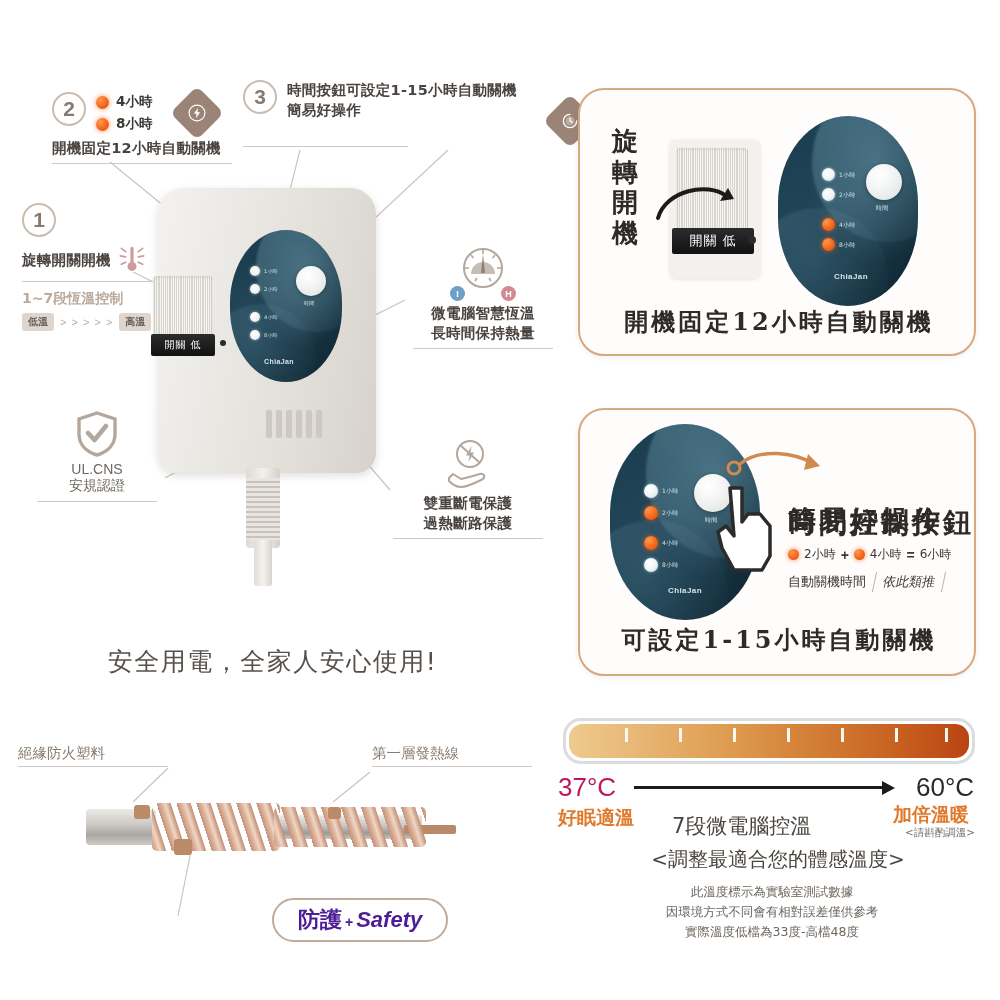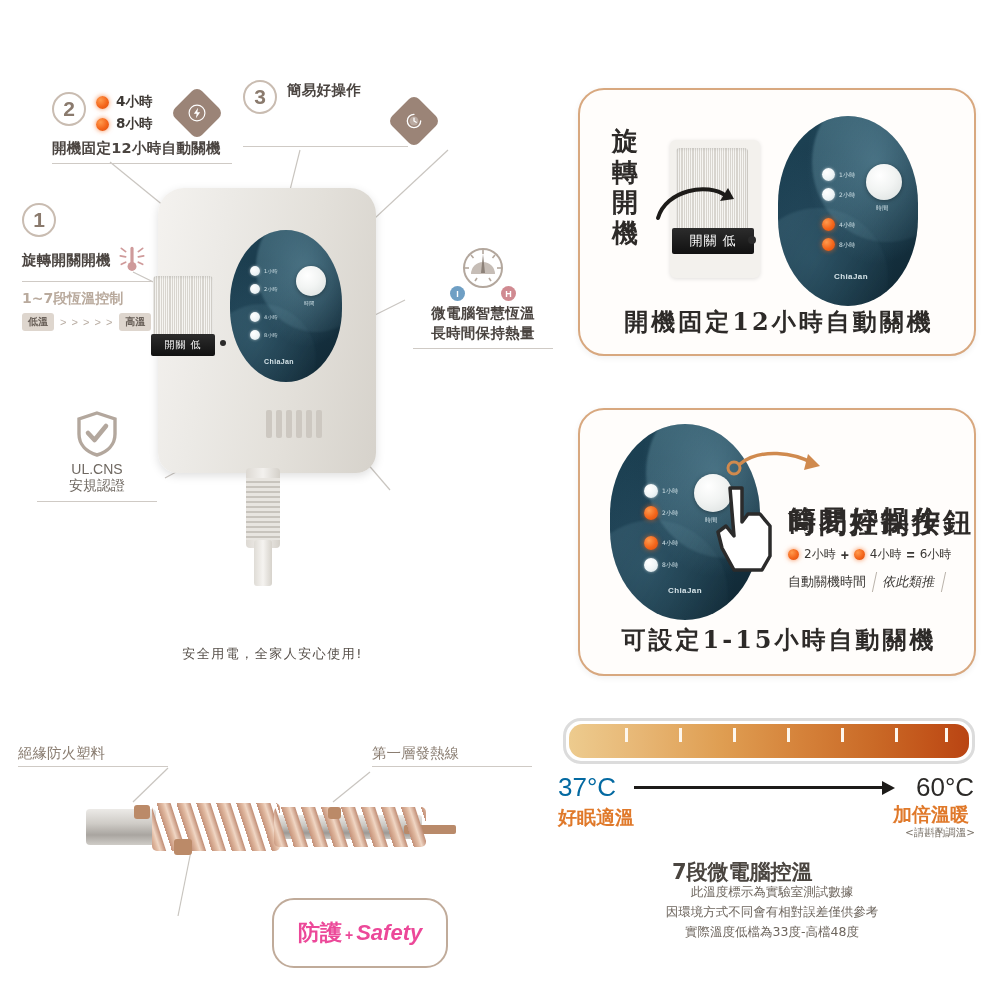--- a/index.html
+++ b/index.html
@@ -133,27 +133,27 @@
       radial-gradient(ellipse at 25% 75%, rgba(85,145,170,.22) 0%, rgba(0,0,0,0) 55%),
       linear-gradient(140deg,#1d4456 0%,#1a3a4c 38%,#14303f 72%,#0f2530 100%);
     overflow:hidden;
   }
 
   
   .headline {
     font-size: 34px; color:#57504a; letter-spacing: 3px;
   }
   .headline b { color:#3f3a36; }
-  .headline-sub { font-size:13px; color:#57504a; letter-spacing:1.5px; }
+  .headline-sub { font-size:25px; color:#57504a; letter-spacing:1.5px; }
 
   
   .safety-badge {
     border:2px solid #c0ab9a; border-radius:22px;
-    color:#ec4899; font-size:22px; font-weight:bold;
-    padding: 18px 24px; display:inline-flex; align-items:baseline; gap:3px;
+    color:#4c1d95; font-size:22px; font-weight:bold;
+    padding: 5px 24px; display:inline-flex; align-items:baseline; gap:3px;
   }
 
   
   .grad-bar-outer {
     position:absolute;
     border:3px solid #dcdcdc; border-radius:18px;
     background:#fff; padding:3px;
   }
   .grad-bar-inner {
     width:100%; height:100%; border-radius:14px;
@@ -210,20 +210,21 @@
         </svg>
       </div>
     </div>
     <div class="cjk callout-title underline-rule" style="margin-top:6px; padding-bottom:4px; width:180px; font-weight:bold;">開機固定12小時自動關機</div>
   </div>
 
   <div class="abs" style="left:243px; top:80px;">
     <div style="display:flex; align-items:flex-start; gap:10px;">
       <div class="step-circle">3</div>
       <div class="cjk" style="padding-top:1px;">
+        <div class="callout-title" style="font-weight:bold;">時間按鈕可設定1-15小時自動關機</div>
         <div class="callout-title" style="font-weight:bold;">簡易好操作</div>
       </div>
       <div class="diamond-tile" style="margin-left:24px; margin-top:22px;">
         <svg width="20" height="20" viewBox="0 0 24 24" aria-hidden="true">
           <path d="M20 12 A8 8 0 1 1 12 4" fill="none" stroke="#fff" stroke-width="1.6" stroke-linecap="round"></path>
           <circle cx="12" cy="12" r="5.4" fill="#fff" opacity=".32"></circle>
           <path d="M12 8.4 L12 12 L14.6 13.6" fill="none" stroke="#fff" stroke-width="1.5" stroke-linecap="round"></path>
         </svg>
       </div>
     </div>
@@ -282,20 +283,33 @@
     </div>
     <div style="display:flex; justify-content:center; gap:36px; margin-top:-6px;">
       <span style="width:15px;height:15px;border-radius:50%;background:#6f9fc4;color:#fff;font-size:9px;display:flex;align-items:center;justify-content:center;font-weight:bold;">I</span>
       <span style="width:15px;height:15px;border-radius:50%;background:#d08a91;color:#fff;font-size:9px;display:flex;align-items:center;justify-content:center;font-weight:bold;">H</span>
     </div>
     <div class="cjk callout-title" style="margin-top:3px; font-weight:bold;">微電腦智慧恆溫</div>
     <div class="cjk callout-title" style="font-weight:bold;">長時間保持熱量</div>
     <div class="underline-rule" style="width:140px; margin:5px auto 0;"></div>
   </div>
 
+  <div class="abs" style="left:388px; top:438px; width:160px; text-align:center;">
+    <div style="display:flex;justify-content:center;">
+      <svg width="56" height="54" viewBox="0 0 56 54" aria-hidden="true">
+        <circle cx="30" cy="16" r="13" fill="none" stroke="#b3a79d" stroke-width="2"></circle>
+        <path d="M31.5 8 L26 17.5 L29.6 17.5 L28.4 24 L34 14.5 L30.4 14.5 Z" fill="#b3a79d"></path>
+        <line x1="20" y1="7" x2="40" y2="25" stroke="#b3a79d" stroke-width="2"></line>
+        <path d="M9 40 L13 36 L21 41 C25 40 34 38 40 36 C45 35 46 40 41 42 C35 45 26 49 21 49 C16 49 11 45 9 43 Z" fill="none" stroke="#b3a79d" stroke-width="2" stroke-linejoin="round"></path>
+      </svg>
+    </div>
+    <div class="cjk callout-title" style="margin-top:2px; font-weight:bold;">雙重斷電保護</div>
+    <div class="cjk callout-title" style="font-weight:bold;">過熱斷路保護</div>
+    <div class="underline-rule" style="width:150px; margin:5px auto 0;"></div>
+  </div>
 
   <div class="device-body" style="left:158px; top:188px; width:218px; height:285px;">
 
     <div class="dial" style="left:-5px; top:88px; width:60px; height:78px;"></div>
     <div class="dial-band cjk" style="left:-7px; top:146px; width:64px; height:22px;">開關 低</div>
     <div class="abs" style="left:62px; top:152px; width:6px; height:6px; border-radius:50%; background:#2a2a2a;"></div>
 
     <div class="device-panel" style="left:72px; top:42px; width:112px; height:152px;">
       <div class="panel-swoosh" style="left:26px; top:-28px; width:120px; height:130px;"></div>
       <div class="panel-swoosh" style="left:-24px; top:74px; width:110px; height:110px; opacity:.5;"></div>
@@ -491,31 +505,32 @@
       <div class="seg-tick" style="left:14%;"></div>
       <div class="seg-tick" style="left:27.5%;"></div>
       <div class="seg-tick" style="left:41%;"></div>
       <div class="seg-tick" style="left:54.5%;"></div>
       <div class="seg-tick" style="left:68%;"></div>
       <div class="seg-tick" style="left:81.5%;"></div>
       <div class="seg-tick" style="left:94%;"></div>
     </div>
   </div>
 
-  <div class="abs" style="left:558px; top:772px; font-size:26px; color:#0369a1;">37°C</div>
+  <div class="abs" style="left:558px; top:772px; font-size:26px; color:#be185d;">37°C</div>
   <div class="abs" style="left:916px; top:772px; font-size:26px; color:#2c2a28;">60°C</div>
 
   <div class="arrow-line" style="left:634px; top:786px; width:248px;"></div>
   <div class="arrow-head" style="left:882px; top:781px;"></div>
 
   <div class="abs cjk" style="left:558px; top:805px; font-size:19px; color:#e0792a; font-weight:bold;">好眠適溫</div>
   <div class="abs cjk" style="left:893px; top:802px; font-size:19px; color:#e0792a; font-weight:bold;">加倍溫暖</div>
   <div class="abs cjk" style="left:905px; top:826px; font-size:10.5px; color:#7a7268;">&lt;請斟酌調溫&gt;</div>
 
-  <div class="abs cjk" style="left:672px; top:812px; font-size:21px; color:#4a4540; font-weight:bold;margin-top:46px;">7段微電腦控溫</div>
+  <div class="abs cjk" style="left:672px; top:812px; font-size:21px; color:#4a4540; font-weight:normal;">7段微電腦控溫</div>
+  <div class="abs cjk" style="left:0; top:846px; width:1000px; text-align:center; font-size:20px; color:#4a4540; padding-left:556px;">&lt;調整最適合您的體感溫度&gt;</div>
 
   <div class="abs" style="left:560px; top:882px; width:424px; text-align:center;">
     <div class="cjk" style="font-size:12.5px; color:#6e665e; line-height:1.6;">此溫度標示為實驗室測試數據</div>
     <div class="cjk" style="font-size:12.5px; color:#6e665e; line-height:1.6;">因環境方式不同會有相對誤差僅供參考</div>
     <div class="cjk" style="font-size:12.5px; color:#6e665e; line-height:1.6;">實際溫度低檔為33度-高檔48度</div>
   </div>
 
 </div>
 
 </body></html>

